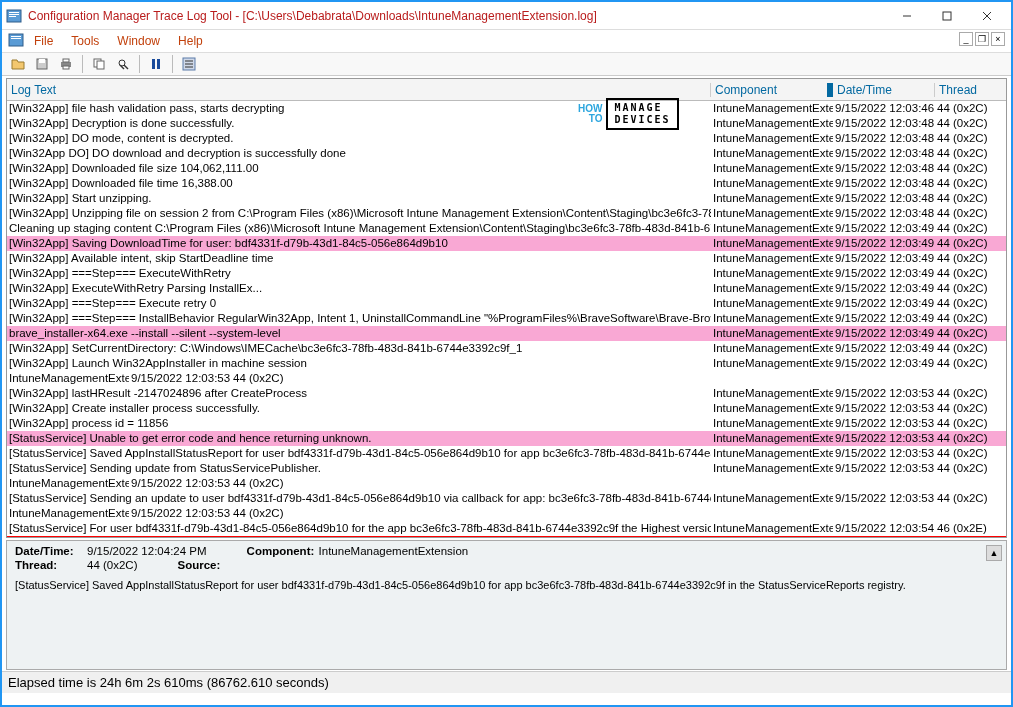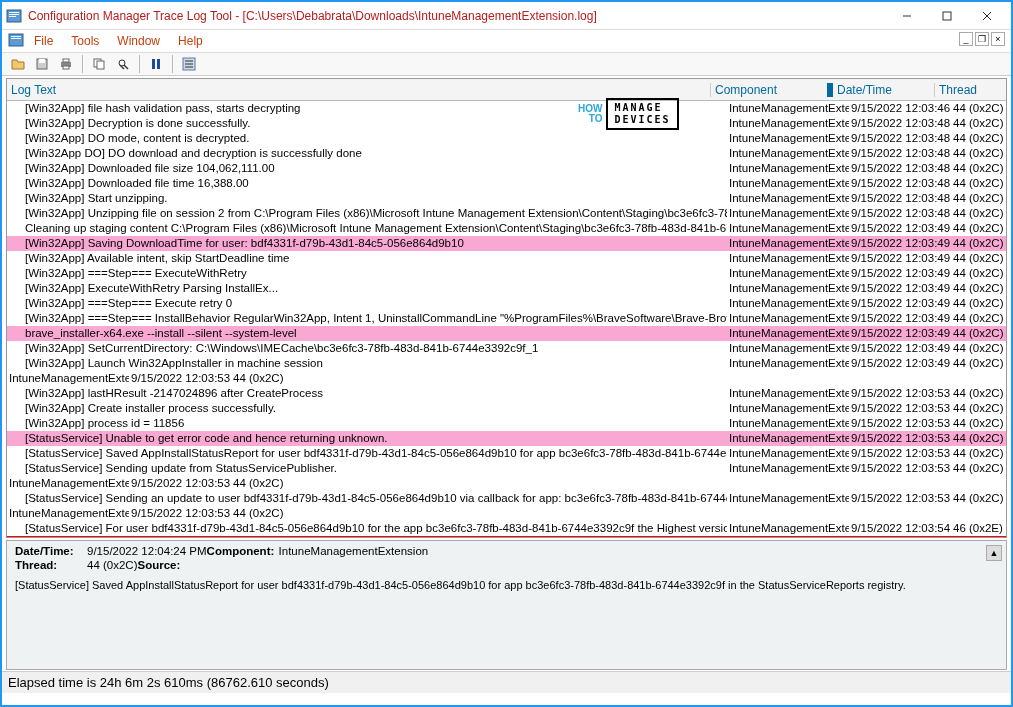--- a/index.html
+++ b/index.html
@@ -19,33 +19,33 @@
 .mini-ctrls div { width: 14px; height: 14px; border: 1px solid #aaa; display:flex; align-items:center; justify-content:center; font-size:9px; background:#fff; }
 .grid { height: 460px; overflow: hidden; border: 1px solid #999; margin: 2px 4px 0 4px; display: flex; flex-direction: column; }
 .grid-head { display: flex; background: #f4f4f4; border-bottom: 1px solid #bbb; height: 22px; align-items: center; font-size: 12px; color: #0369a1; position: relative; }
 .col-log { width: 704px; padding-left: 4px; border-right: 1px solid #ccc; }
 .col-comp { width: 122px; padding-left: 4px; border-right: 6px solid #0369a1; }
 .col-date { width: 102px; padding-left: 4px; border-right: 1px solid #ccc; }
 .col-thread { flex: 1; padding-left: 4px; }
 .grid-body { flex: 1; overflow-y: auto; font-size: 11.5px; }
 .row { display: flex; height: 15px; line-height: 15px; white-space: nowrap; }
 .row .c { overflow: hidden; text-overflow: clip; padding-left: 2px; }
-.c-log { width: 704px; margin-left: 16px; }
+.c-log { width: 704px; }
 .c-comp { width: 122px; }
 .c-date { width: 102px; }
 .c-thread { flex: 1; }
 .row.hl-yellow { background: #f9a8d4; }
 .row.hl-red { background: #ff0000; color: #fff; }
 .watermark { position: absolute; top: 96px; left: 576px; z-index: 5; display: flex; align-items: center; font-family: Arial; }
 .watermark .howto { font-size: 10px; font-weight: bold; text-align: right; line-height: 10px; margin-right: 4px; }
 .watermark .howto span.h { color: #2da6de; }
 .watermark .howto span.t { color: #2da6de; text-align: center; }
 .watermark .box { border: 2px solid #000; padding: 2px 6px; font-size: 10px; font-weight: bold; line-height: 12px; font-family: monospace; letter-spacing: 2px; }
 .detail-pane { margin: 2px 4px 0 4px; background: #eef2f3; border: 1px solid #aaa; height: 130px; padding: 4px 8px; font-size: 11.5px; position: relative; }
-.detail-row { display: flex; margin-bottom: 2px; }
+.detail-row { display: flex; gap: 40px; margin-bottom: 2px; }
 .detail-row b { font-weight: bold; width: 64px; display: inline-block; }
 .detail-row .pair { display:flex; gap:8px; }
 .detail-msg { margin-top: 8px; font-size: 11px; }
 .scroll-up { position:absolute; right:4px; top:4px; width:16px; height:16px; background:#ddd; border:1px solid #aaa; display:flex; align-items:center; justify-content:center; font-size:9px; }
 .statusbar { position: absolute; bottom: 12px; left: 0; right: 0; height: 22px; background: #f0f0f0; border-top: 1px solid #ccc; padding: 3px 6px; font-size: 13px; }
 </style>
 </head>
 <body>
 
 <div class="titlebar">

